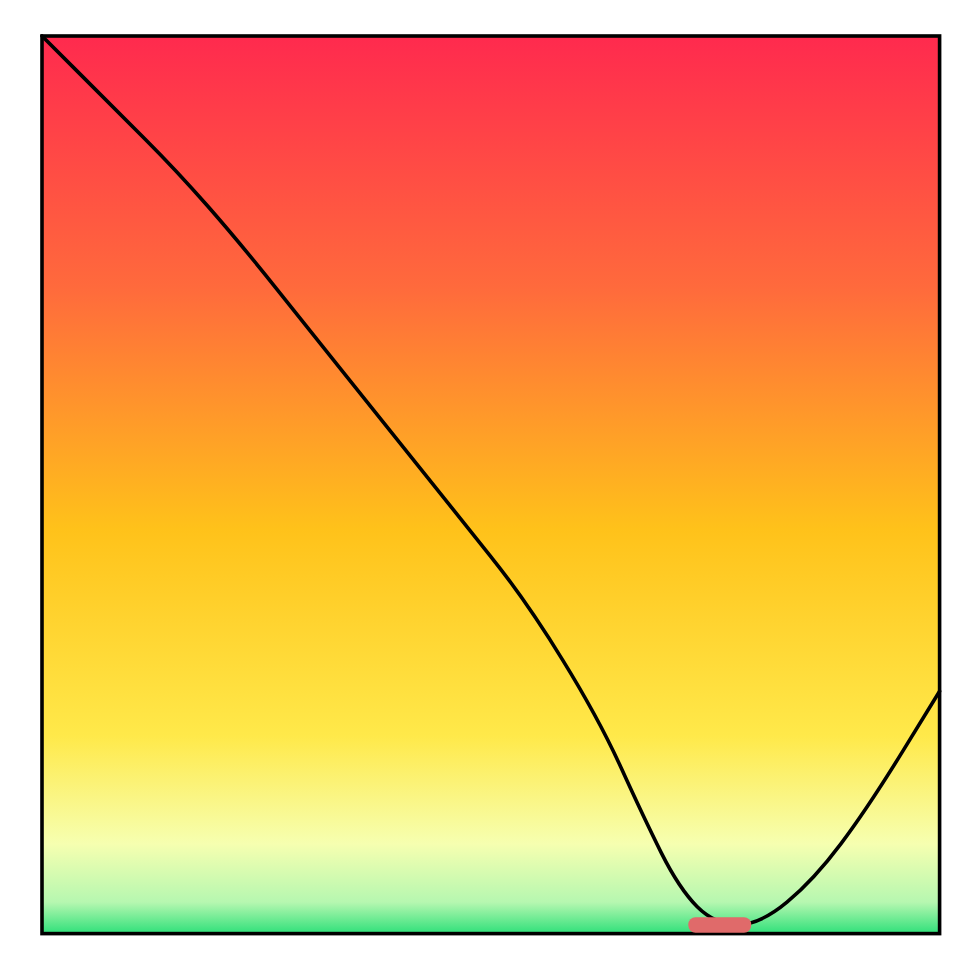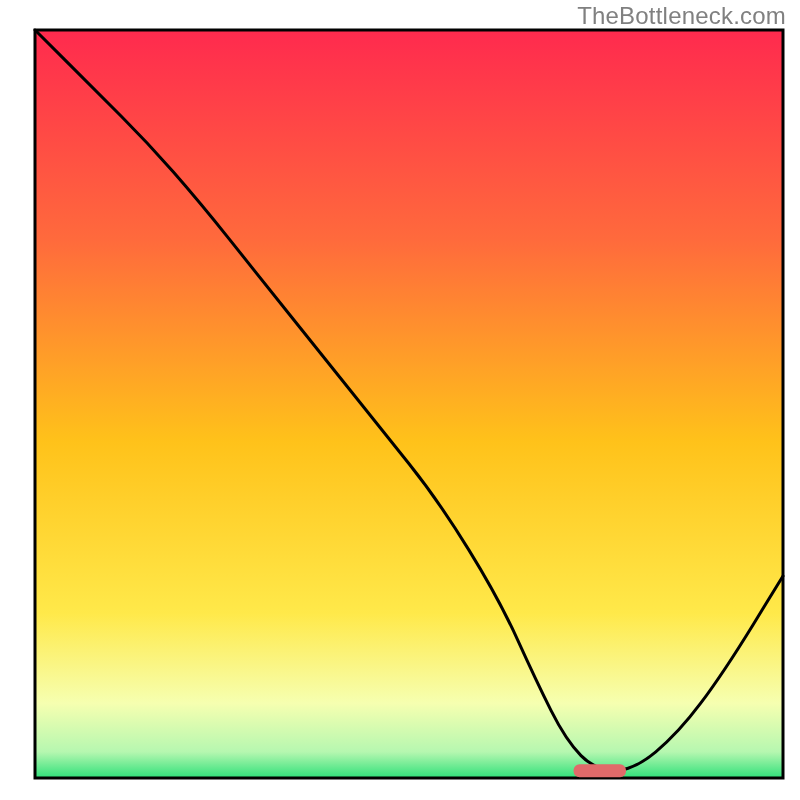--- a/index.html
+++ b/index.html
@@ -26,21 +26,20 @@
     font-size: 24px;
     color: #808080;
     letter-spacing: 0.2px;
     user-select: none;
   }
 </style>
 </head>
 <body>
 
 <div class="stage">
-  <div class="watermark">TheBottleneck.com</div>
 
   <svg id="chart-svg" width="800" height="800" viewBox="0 0 800 800" xmlns="http://www.w3.org/2000/svg">
     <defs>
       <linearGradient id="bg-grad" x1="0" y1="0" x2="0" y2="1">
           <stop offset="0.00%" stop-color="#ff2a4e"></stop>
           <stop offset="28.00%" stop-color="#ff6a3c"></stop>
           <stop offset="55.00%" stop-color="#ffc21a"></stop>
           <stop offset="78.00%" stop-color="#ffe94a"></stop>
           <stop offset="90.00%" stop-color="#f6ffb0"></stop>
           <stop offset="96.50%" stop-color="#b6f7b0"></stop>

